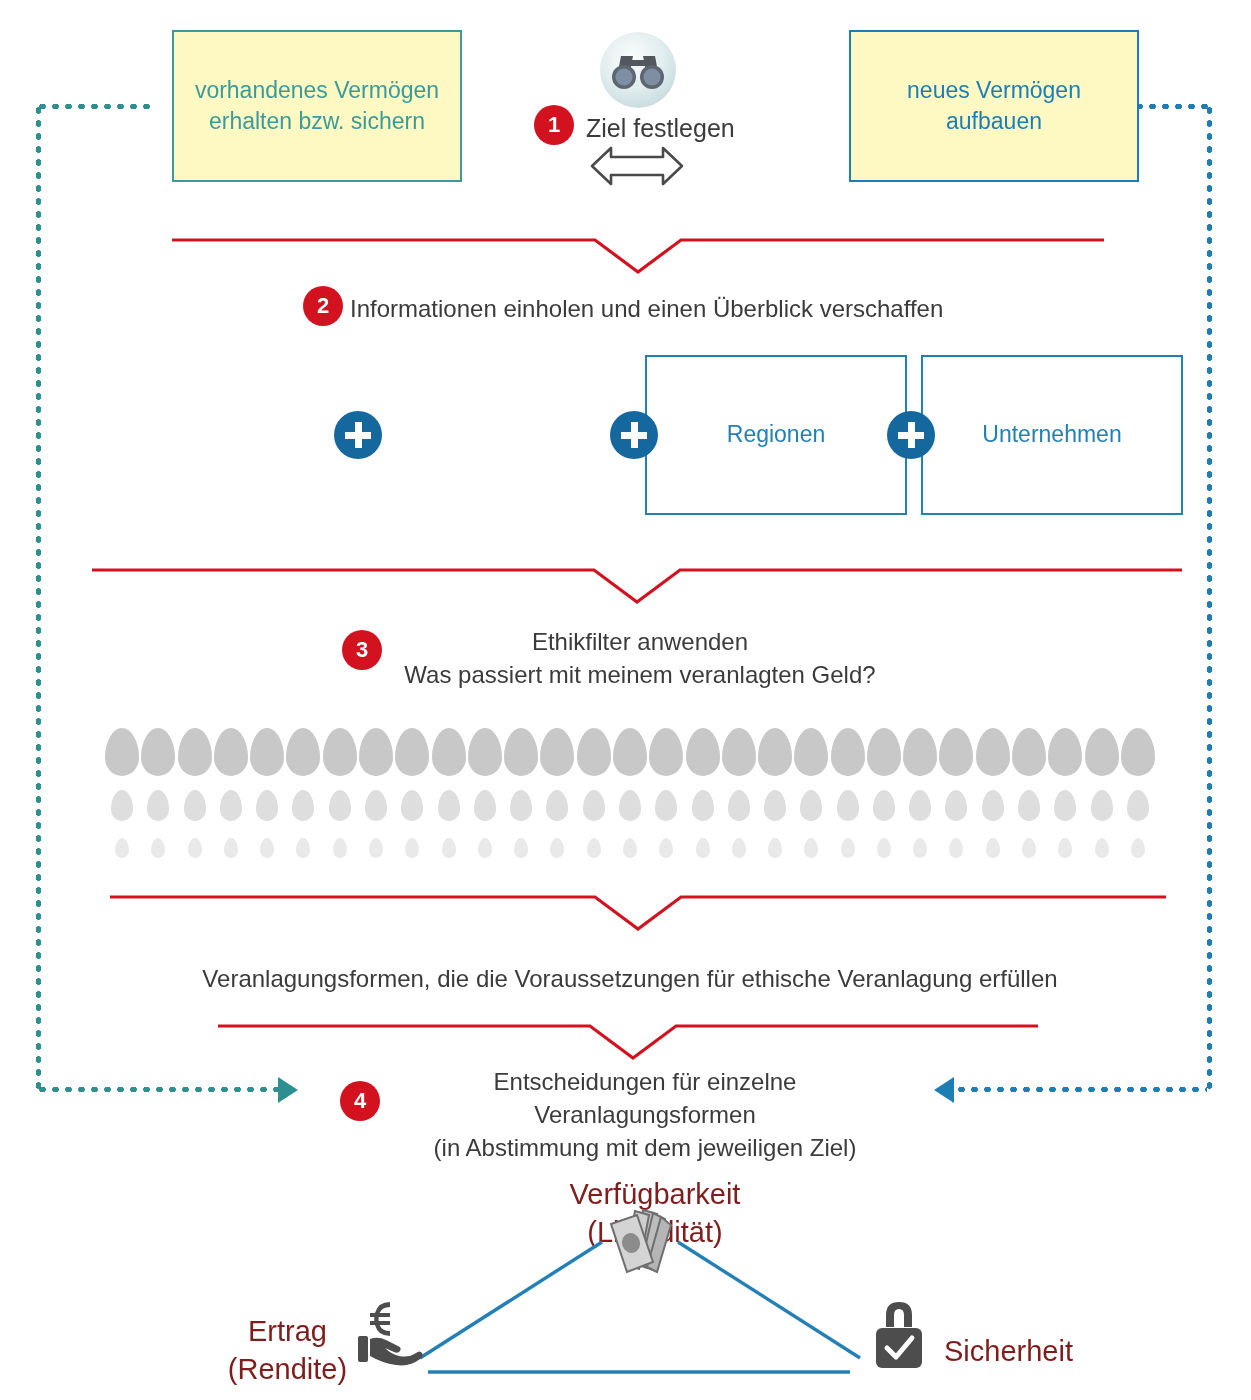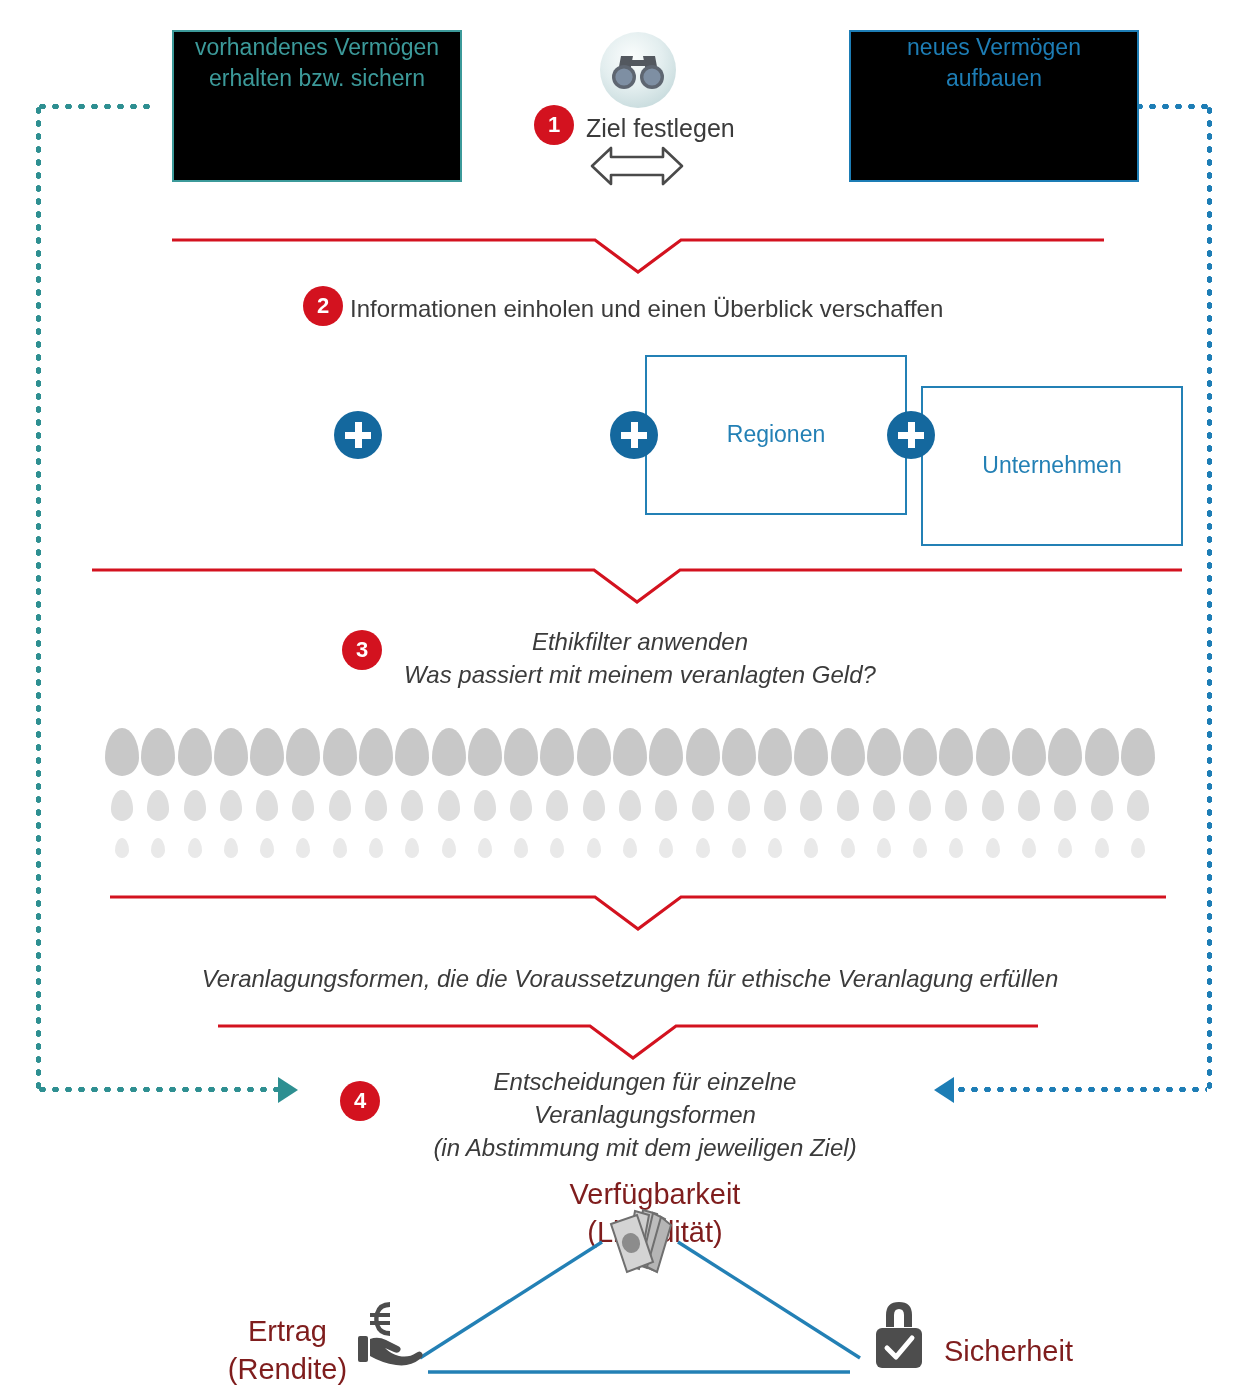--- a/index.html
+++ b/index.html
@@ -23,24 +23,24 @@
   .teal{ color:#2e8f91; }
   .blue{ color:#1d7db5; }
 
   .arrowhead{ position:absolute; width:0; height:0; }
   .arrow-right{ border-top:13px solid transparent; border-bottom:13px solid transparent; border-left:20px solid #2e8f91; }
   .arrow-left{ border-top:13px solid transparent; border-bottom:13px solid transparent; border-right:20px solid #1d7db5; }
 
   
   .goalbox{
     position:absolute;
-    display:flex; align-items:flex-start; justify-content:center;
+    display:flex; align-items:center; justify-content:center;
     text-align:center; line-height:1.35;
     font-size:23px;
-    background:#000000;
+    background:#fef9c3;
   }
   .goalbox.left{ border:2.5px solid #3c9a9a; color:#3c9a9a; }
   .goalbox.right{ border:2.5px solid #1d7db5; color:#1d7db5; }
 
   
   .badge{
     position:absolute;
     width:40px; height:40px; border-radius:50%;
     background:#d3121f; color:#ffffff;
     font-size:22px; font-weight:bold;
@@ -66,21 +66,21 @@
     background:#14689e;
     display:flex; align-items:center; justify-content:center;
     z-index:5;
   }
   .plus:before, .plus:after{ content:""; position:absolute; background:#fff; }
   .plus:before{ width:26px; height:7px; }
   .plus:after{ width:7px; height:26px; }
 
   
   .txt{ position:absolute; color:#3b3b3b; font-size:24px; line-height:1.38; }
-  .txt.center{ text-align:center;font-style:italic; }
+  .txt.center{ text-align:center; }
 
   
   .droprow{ position:absolute; display:flex; justify-content:space-between; }
   .drop{ background:#c9c9c9; }
   .drop.r1{ width:34px; height:48px; border-radius:50% 50% 50% 50% / 62% 62% 38% 38%;
             background:#c8c8c8; }
   .drop.r2{ width:22px; height:31px; border-radius:50% 50% 50% 50% / 62% 62% 38% 38%;
             background:#dedede; }
   .drop.r3{ width:14px; height:20px; border-radius:50% 50% 50% 50% / 62% 62% 38% 38%;
             background:#e9e9e9; }
@@ -164,21 +164,21 @@
 
 
   <div class="plus" style="left:610px; top:411px;"></div>
 
   <div class="catbox" style="left:645px; top:355px; width:262px; height:160px;">
     <div>Regionen</div>
   </div>
 
   <div class="plus" style="left:887px; top:411px;"></div>
 
-  <div class="catbox" style="left:921px; top:355px; width:262px; height:160px;margin-top:31px;">
+  <div class="catbox" style="left:921px; top:355px; width:262px; height:160px;">
     <div>Unternehmen</div>
   </div>
 
   <div class="chev" style="left:92px; top:566px;">
     <svg width="1090" height="40" viewBox="0 0 1090 40">
       <polyline points="0,4 502,4 545,36 588,4 1090,4" fill="none" stroke="#d3121f" stroke-width="3.2" stroke-linejoin="miter"></polyline>
     </svg>
   </div>
 
   <div class="badge" style="left:342px; top:630px;">

